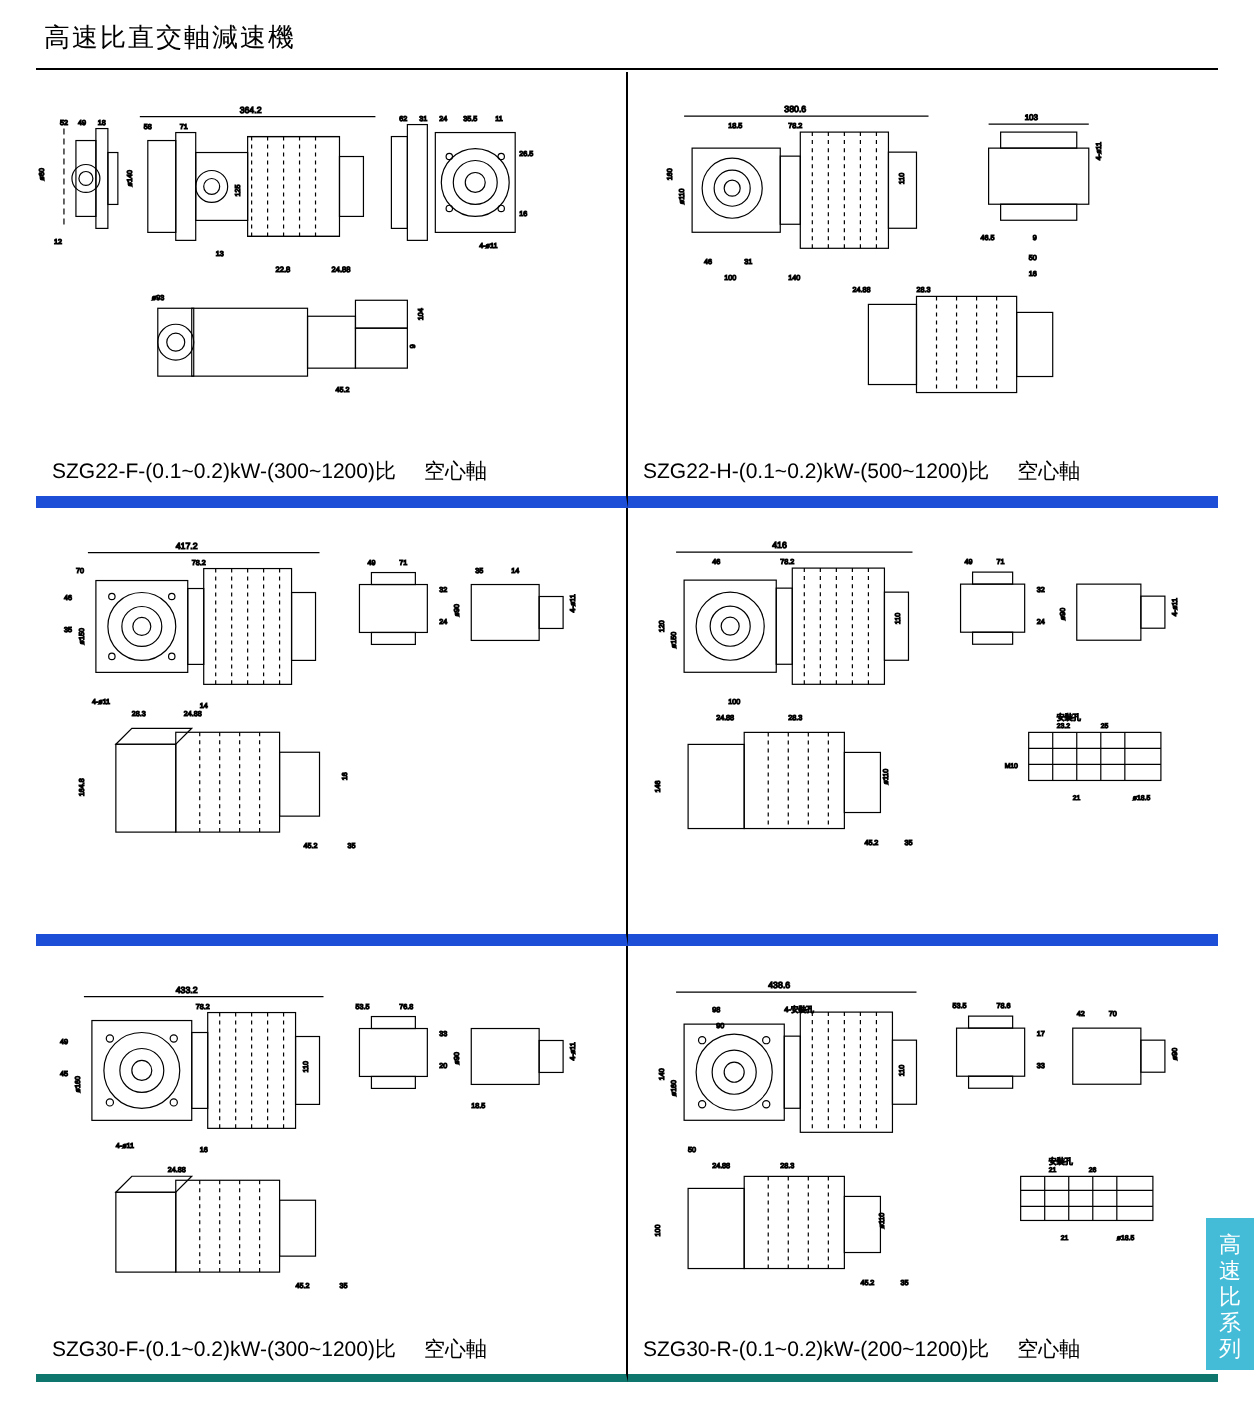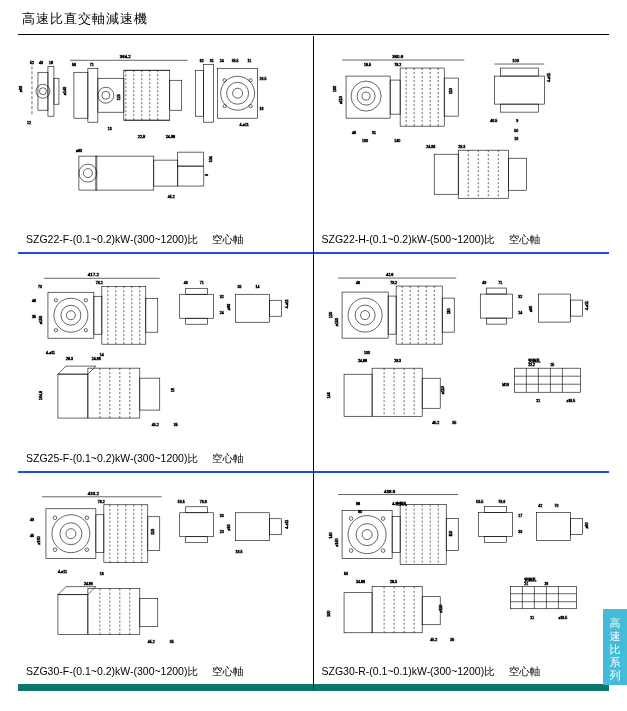--- a/index.html
+++ b/index.html
@@ -35,26 +35,26 @@
     position:absolute;
     left:18px; top:36px;
     width:591px; height:655px;
     display:grid;
     grid-template-columns:1fr 1fr;
     grid-template-rows:1fr 1fr 1fr;
   }
   .cell{
     position:relative;
     box-sizing:border-box;
-    border-bottom:2px solid #1d4ed8;
+    border-bottom:6px solid #1d4ed8;
     padding:4px 6px 0 6px;
     overflow:hidden;
   }
   .cell.left{border-right:1px solid #000;}
-  .cell.row3{border-bottom:7px solid #0f766e;}
+  .cell.row3{border-bottom:4px solid #0f766e;}
   .caption{
     position:absolute;
     left:8px;bottom:5px;
     font-size:10.5px;
     white-space:nowrap;
     color:#000;
   }
   .caption .sp{display:inline-block;width:14px;}
   
   .draw{
@@ -294,23 +294,20 @@
               <text x="-16" y="34" font-size="3.6" transform="rotate(-90,-16,34)">164.8</text>
               <text x="94" y="60" font-size="3.6">45.2</text>
               <text x="116" y="60" font-size="3.6">35</text>
               <text x="8" y="-6" font-size="3.6">28.3</text>
               <text x="34" y="-6" font-size="3.6">24.88</text>
               <text x="116" y="26" font-size="3.6" transform="rotate(-90,116,26)">16</text>
             </g>
           </g>
         </svg>
       </div>
-      <div class="caption">
-        <span>SZG25-F-(0.1~0.2)kW-(300~1200)比</span><span class="sp"></span><span>空心軸</span>
-      </div>
     </div>
 
     <div class="cell">
       <div class="draw">
         <svg viewBox="0 0 295 190" preserveAspectRatio="xMidYMid meet">
           <g stroke="#000" fill="none" stroke-width="0.6" font-family="Liberation Sans, sans-serif" font-size="4.2">
             <g transform="translate(20,16)">
               <line x1="4" y1="4" x2="122" y2="4"></line>
               <text x="52" y="2" font-size="4.4">416</text>
               <rect x="8" y="18" width="46" height="46"></rect>
@@ -523,21 +520,21 @@
               <line x1="48" y1="8" x2="48" y2="30"></line>
               <text x="14" y="6" font-size="3.4">21</text>
               <text x="34" y="6" font-size="3.4">26</text>
               <text x="20" y="40" font-size="3.4">21</text>
               <text x="48" y="40" font-size="3.4">ø18.5</text>
             </g>
           </g>
         </svg>
       </div>
       <div class="caption">
-        <span>SZG30-R-(0.1~0.1)kW-(300~1200)比</span><span class="sp"></span><span>空心軸</span>
+        <span>SZG30-R-(0.1~0.2)kW-(200~1200)比</span><span class="sp"></span><span>空心軸</span>
       </div>
     </div>
 
   </div>
 
   <div class="side-tab">
     <span>高</span>
     <span>速</span>
     <span>比</span>
     <span>系</span>

